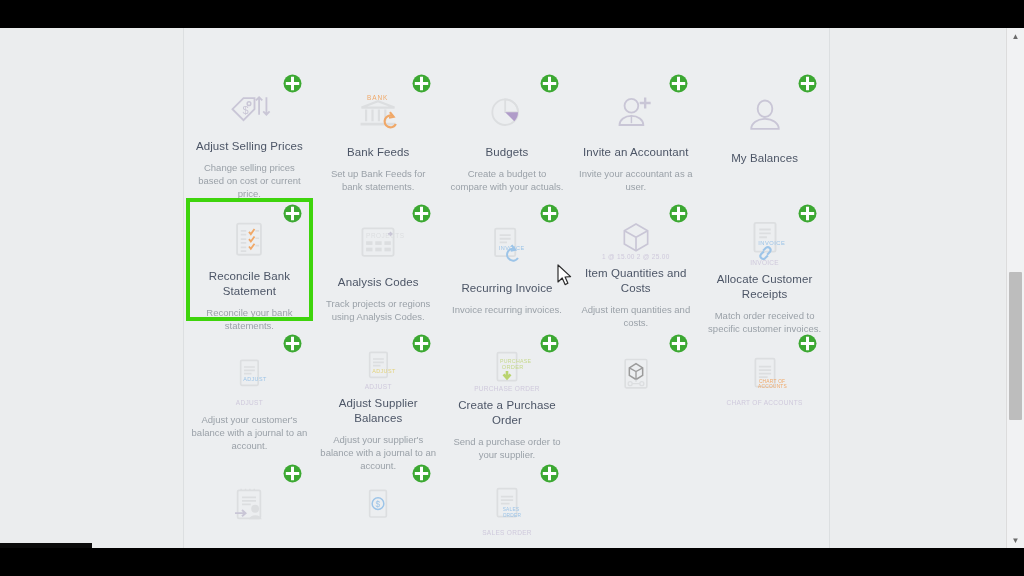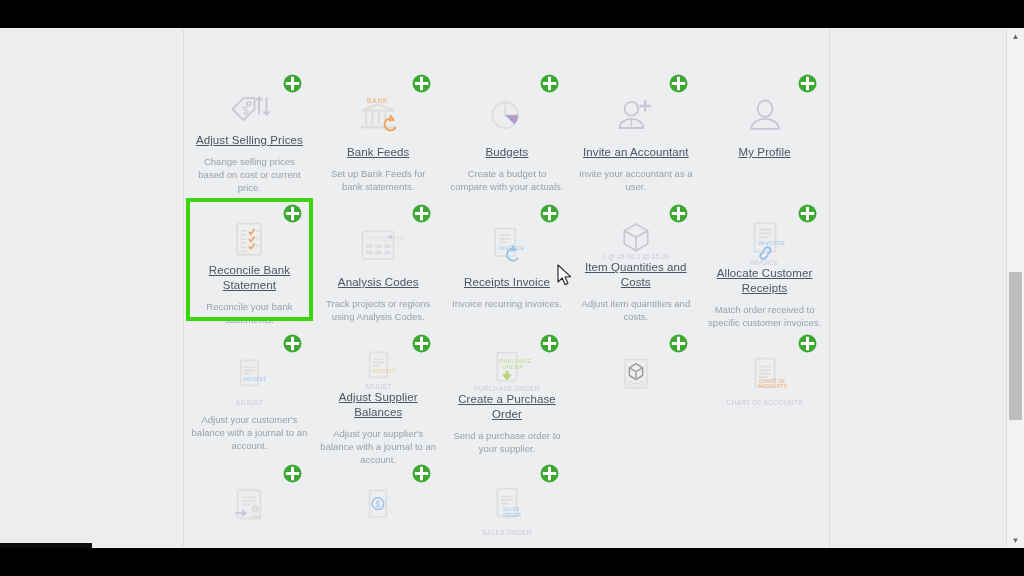--- a/index.html
+++ b/index.html
@@ -68,26 +68,26 @@
   }
   .card .icon {
     height: 56px;
     margin-top: 22px;
     display: flex;
     align-items: center;
     justify-content: center;
     opacity: 1;
   }
   .card .title {
+    margin-top: 6px;
     font-size: 11.5px;
     color: #4c5566;
     text-align: center;
     line-height: 15px;
     letter-spacing: 0.1px;
-    text-decoration: underline;
   }
   .card .desc {
     margin-top: 7px;
     font-size: 9.5px;
     color: #9aa1a8;
     text-align: center;
     line-height: 13px;
     max-width: 118px;
   }
   
@@ -242,21 +242,21 @@
                 <circle cx="9.5" cy="9.5" r="9" fill="#3ca832"></circle>
                 <path d="M9.5 4.3 L9.5 14.7 M4.3 9.5 L14.7 9.5" stroke="#ffffff" stroke-width="3" stroke-linecap="square"></path>
               </svg>
             </div>
             <div class="icon">
               <svg width="48" height="44" viewBox="0 0 48 48">
                 <ellipse cx="24" cy="15" rx="8" ry="9" fill="none" stroke="#c9c6d6" stroke-width="2"></ellipse>
                 <path d="M9 37 a15 11 0 0 1 30 0 Z" fill="none" stroke="#c9c6d6" stroke-width="2"></path>
               </svg>
             </div>
-            <div class="title">My Profile</div>
+            <div class="title">My Balances</div>
           </div>
           <div class="card highlight">
             <div class="plus">
               <svg width="19" height="19" viewBox="0 0 19 19">
                 <circle cx="9.5" cy="9.5" r="9" fill="#3ca832"></circle>
                 <path d="M9.5 4.3 L9.5 14.7 M4.3 9.5 L14.7 9.5" stroke="#ffffff" stroke-width="3" stroke-linecap="square"></path>
               </svg>
             </div>
             <div class="icon">
               <svg width="48" height="44" viewBox="0 0 48 48">
@@ -303,21 +303,21 @@
             </div>
             <div class="icon">
               <svg width="48" height="44" viewBox="0 0 48 48">
                 <rect x="11" y="4" width="22" height="30" rx="1.5" fill="none" stroke="#dcdee0" stroke-width="2"></rect>
                 <path d="M16 11 L28 11 M16 15 L28 15 M16 19 L24 19" stroke="#dcdee0" stroke-width="2"></path>
                 <text x="15" y="27" font-size="6" letter-spacing="0.5" font-family="Liberation Sans, sans-serif" fill="#9cc4e8">INVOICE</text>
                 <path d="M32 26 a6.5 6.5 0 1 0 4 10" fill="none" stroke="#9cc4e8" stroke-width="2.2"></path>
                 <path d="M29 22 L33 27 L28 28" fill="none" stroke="#9cc4e8" stroke-width="2.2"></path>
               </svg>
             </div>
-            <div class="title">Receipts Invoice</div>
+            <div class="title">Recurring Invoice</div>
             <div class="desc">Invoice recurring invoices.</div>
           </div>
           <div class="card">
             <div class="plus">
               <svg width="19" height="19" viewBox="0 0 19 19">
                 <circle cx="9.5" cy="9.5" r="9" fill="#3ca832"></circle>
                 <path d="M9.5 4.3 L9.5 14.7 M4.3 9.5 L14.7 9.5" stroke="#ffffff" stroke-width="3" stroke-linecap="square"></path>
               </svg>
             </div>
             <div class="icon">

